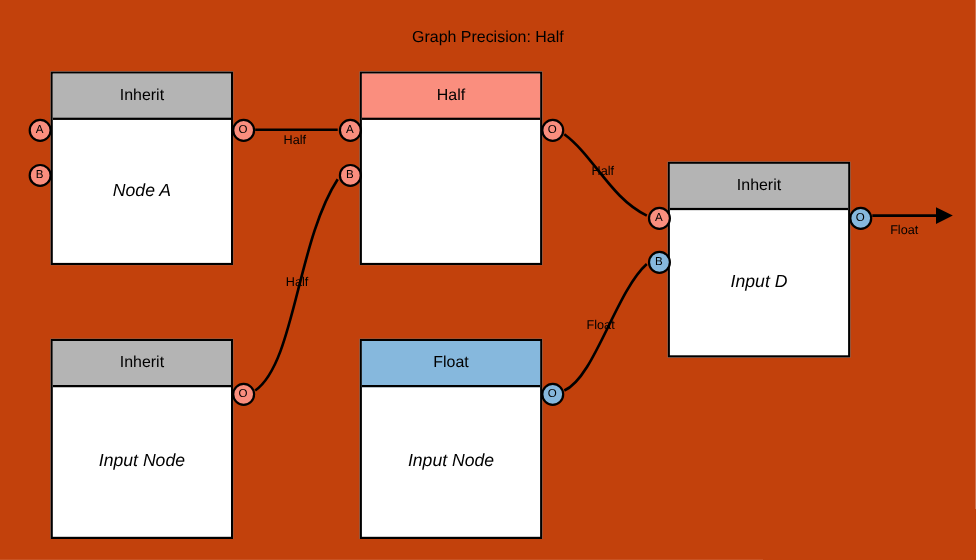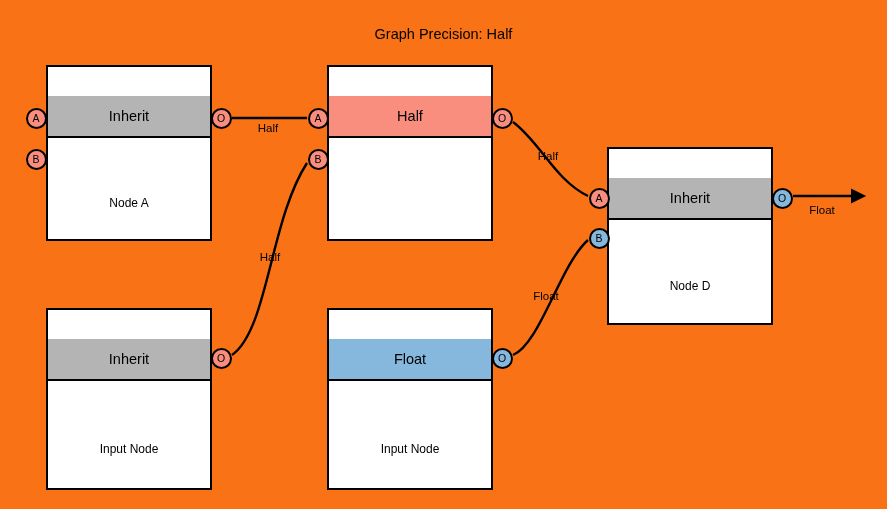--- a/index.html
+++ b/index.html
@@ -10,21 +10,21 @@
   body {
     width: 887px;
     height: 509px;
     font-family: "Liberation Sans", sans-serif;
     overflow: hidden;
   }
   #canvas {
     position: relative;
     width: 887px;
     height: 509px;
-    background: #f97316;
+    background: #c2410c;
   }
   #edge-layer {
     position: absolute;
     left: 0; top: 0;
     width: 887px;
     height: 509px;
     pointer-events: none;
   }
   .graph-title {
     position: absolute;
@@ -45,33 +45,33 @@
   .node-header {
     box-sizing: border-box;
     height: 42px;
     border-bottom: 2.2px solid #000000;
     display: flex;
     align-items: center;
     justify-content: center;
     font-size: 14.5px;
     color: #000000;
     white-space: nowrap;
-    margin-top: 29px;
   }
   .hdr-inherit { background: #b4b4b4; }
   .hdr-half    { background: #fa8e7e; }
   .hdr-float   { background: #86b8dd; }
   .node-body {
     display: flex;
     align-items: center;
     justify-content: center;
     height: calc(100% - 42px);
-    font-size: 12px;
+    font-size: 16px;
     color: #000000;
     white-space: nowrap;
+    font-style: italic;
   }
   .port {
     position: absolute;
     width: 21px;
     height: 21px;
     margin-left: -10.5px;
     margin-top: -10.5px;
     border-radius: 50%;
     border: 2.2px solid #000000;
     box-sizing: border-box;
@@ -117,21 +117,21 @@
   <div id="nodes-root">
       <div class="node" style="left: 46px; top: 65px; width: 166px; height: 176px;">
         <div class="node-header hdr-inherit">Inherit</div>
         <div class="node-body">Node A</div>
       </div>
       <div class="node" style="left: 327px; top: 65px; width: 166px; height: 176px;">
         <div class="node-header hdr-half">Half</div>
       </div>
       <div class="node" style="left: 607px; top: 147px; width: 166px; height: 178px;">
         <div class="node-header hdr-inherit">Inherit</div>
-        <div class="node-body">Node D</div>
+        <div class="node-body">Input D</div>
       </div>
       <div class="node" style="left: 46px; top: 308px; width: 166px; height: 182px;">
         <div class="node-header hdr-inherit">Inherit</div>
         <div class="node-body">Input Node</div>
       </div>
       <div class="node" style="left: 327px; top: 308px; width: 166px; height: 182px;">
         <div class="node-header hdr-float">Float</div>
         <div class="node-body">Input Node</div>
       </div>
     </div>

